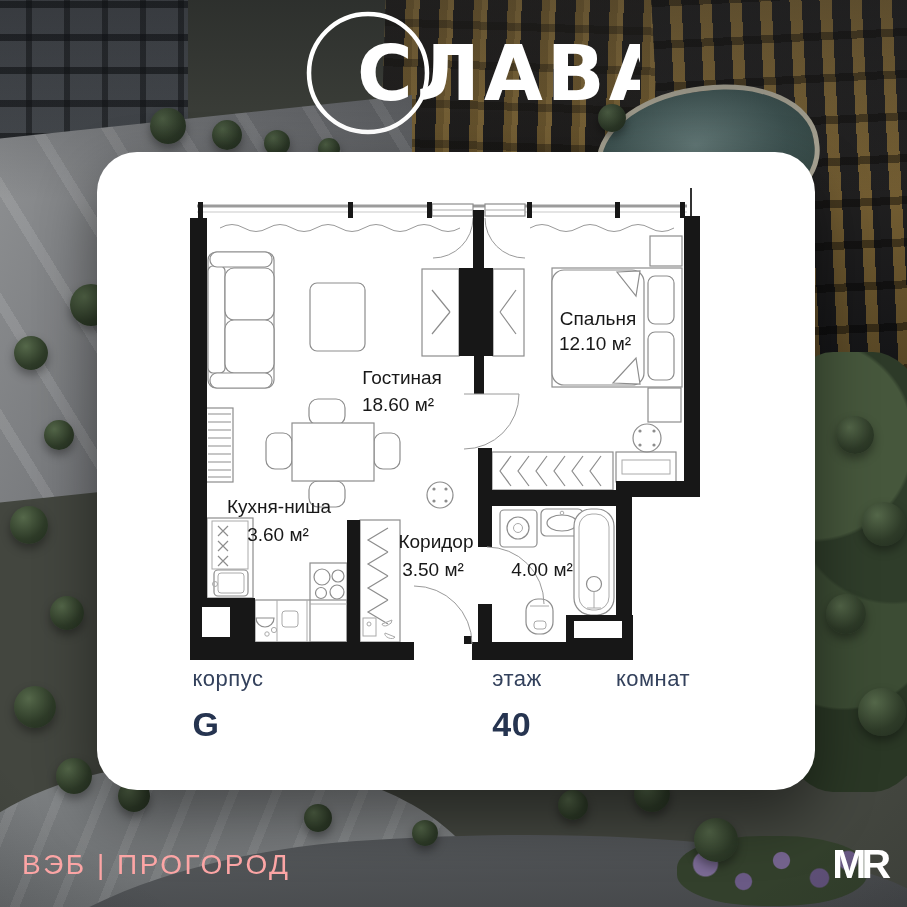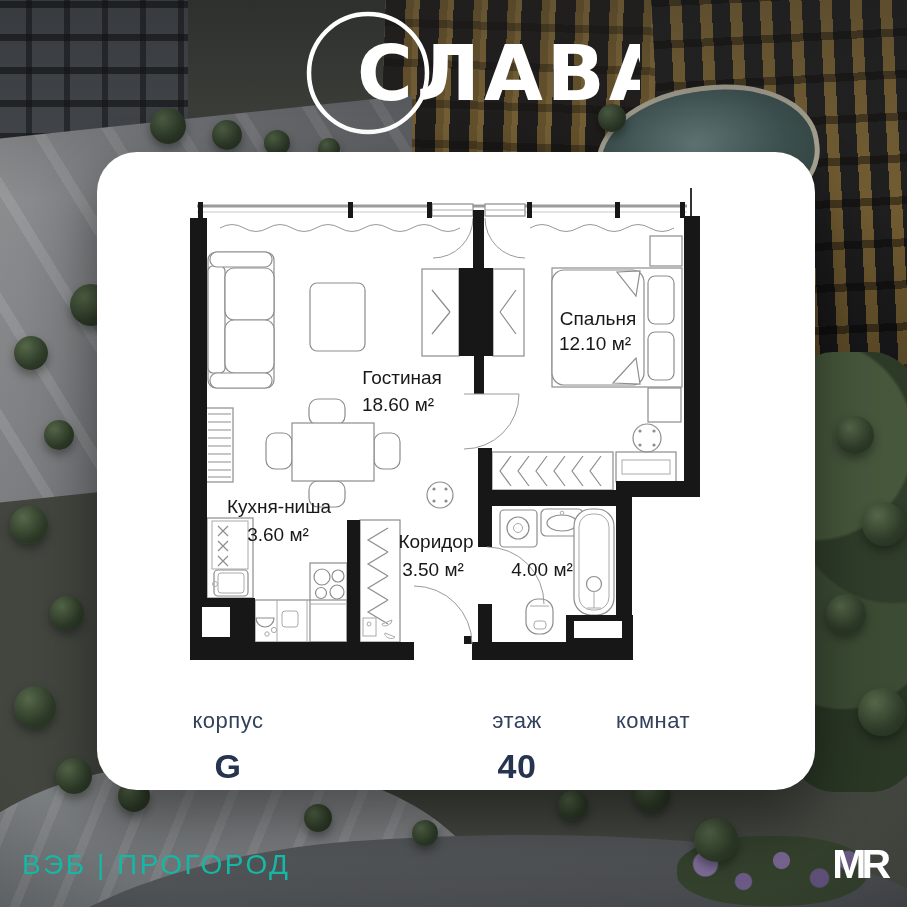--- a/index.html
+++ b/index.html
@@ -60,26 +60,26 @@
     background:
       radial-gradient(125% 125% at 50% 42%,rgba(0,0,0,0) 52%,rgba(8,10,12,.55) 100%),
       linear-gradient(180deg,rgba(10,12,16,.38),rgba(10,12,16,0) 22%)}
 
   
   .card{position:absolute;left:97px;top:152px;width:718px;height:638px;background:#ffffff;
         border-radius:40px;box-shadow:0 26px 60px rgba(0,0,0,.45)}
   .logo-svg{position:absolute;left:280px;top:4px;width:360px;height:140px}
   .plan-svg{position:absolute;left:73px;top:28px;width:562px;height:502px}
 
-  .stat{position:absolute;top:556px;transform:translateX(-50%);text-align:center}
+  .stat{position:absolute;top:514px;transform:translateX(-50%);text-align:left}
   .stat-1{left:131px}.stat-2{left:281px}.stat-3{left:420px}.stat-4{left:556px}
   .stat-label{font-size:22px;letter-spacing:.5px;color:#33415c}
   .stat-value{margin-top:13px;font-size:34px;font-weight:bold;color:#263450;letter-spacing:.5px}
 
-  .dev-logo{position:absolute;left:22px;top:849px;color:#14b8a6;font-size:28px;
+  .dev-logo{position:absolute;left:22px;top:849px;color:#fca5a5;font-size:28px;
             letter-spacing:2.5px;font-weight:400;z-index:5}
   .mr-logo{position:absolute;right:21px;top:841px;color:#fff;font-size:41px;
            font-weight:bold;letter-spacing:-5px;z-index:5}
 
   
   .w{fill:#171717;stroke:none}
   .fl{fill:none;stroke:#8d8d8d;stroke-width:1.2}
   .flw{fill:#ffffff;stroke:#8d8d8d;stroke-width:1.2}
   .fl2{fill:none;stroke:#aaaaaa;stroke-width:1}
   .arc{fill:none;stroke:#9a9a9a;stroke-width:1}

